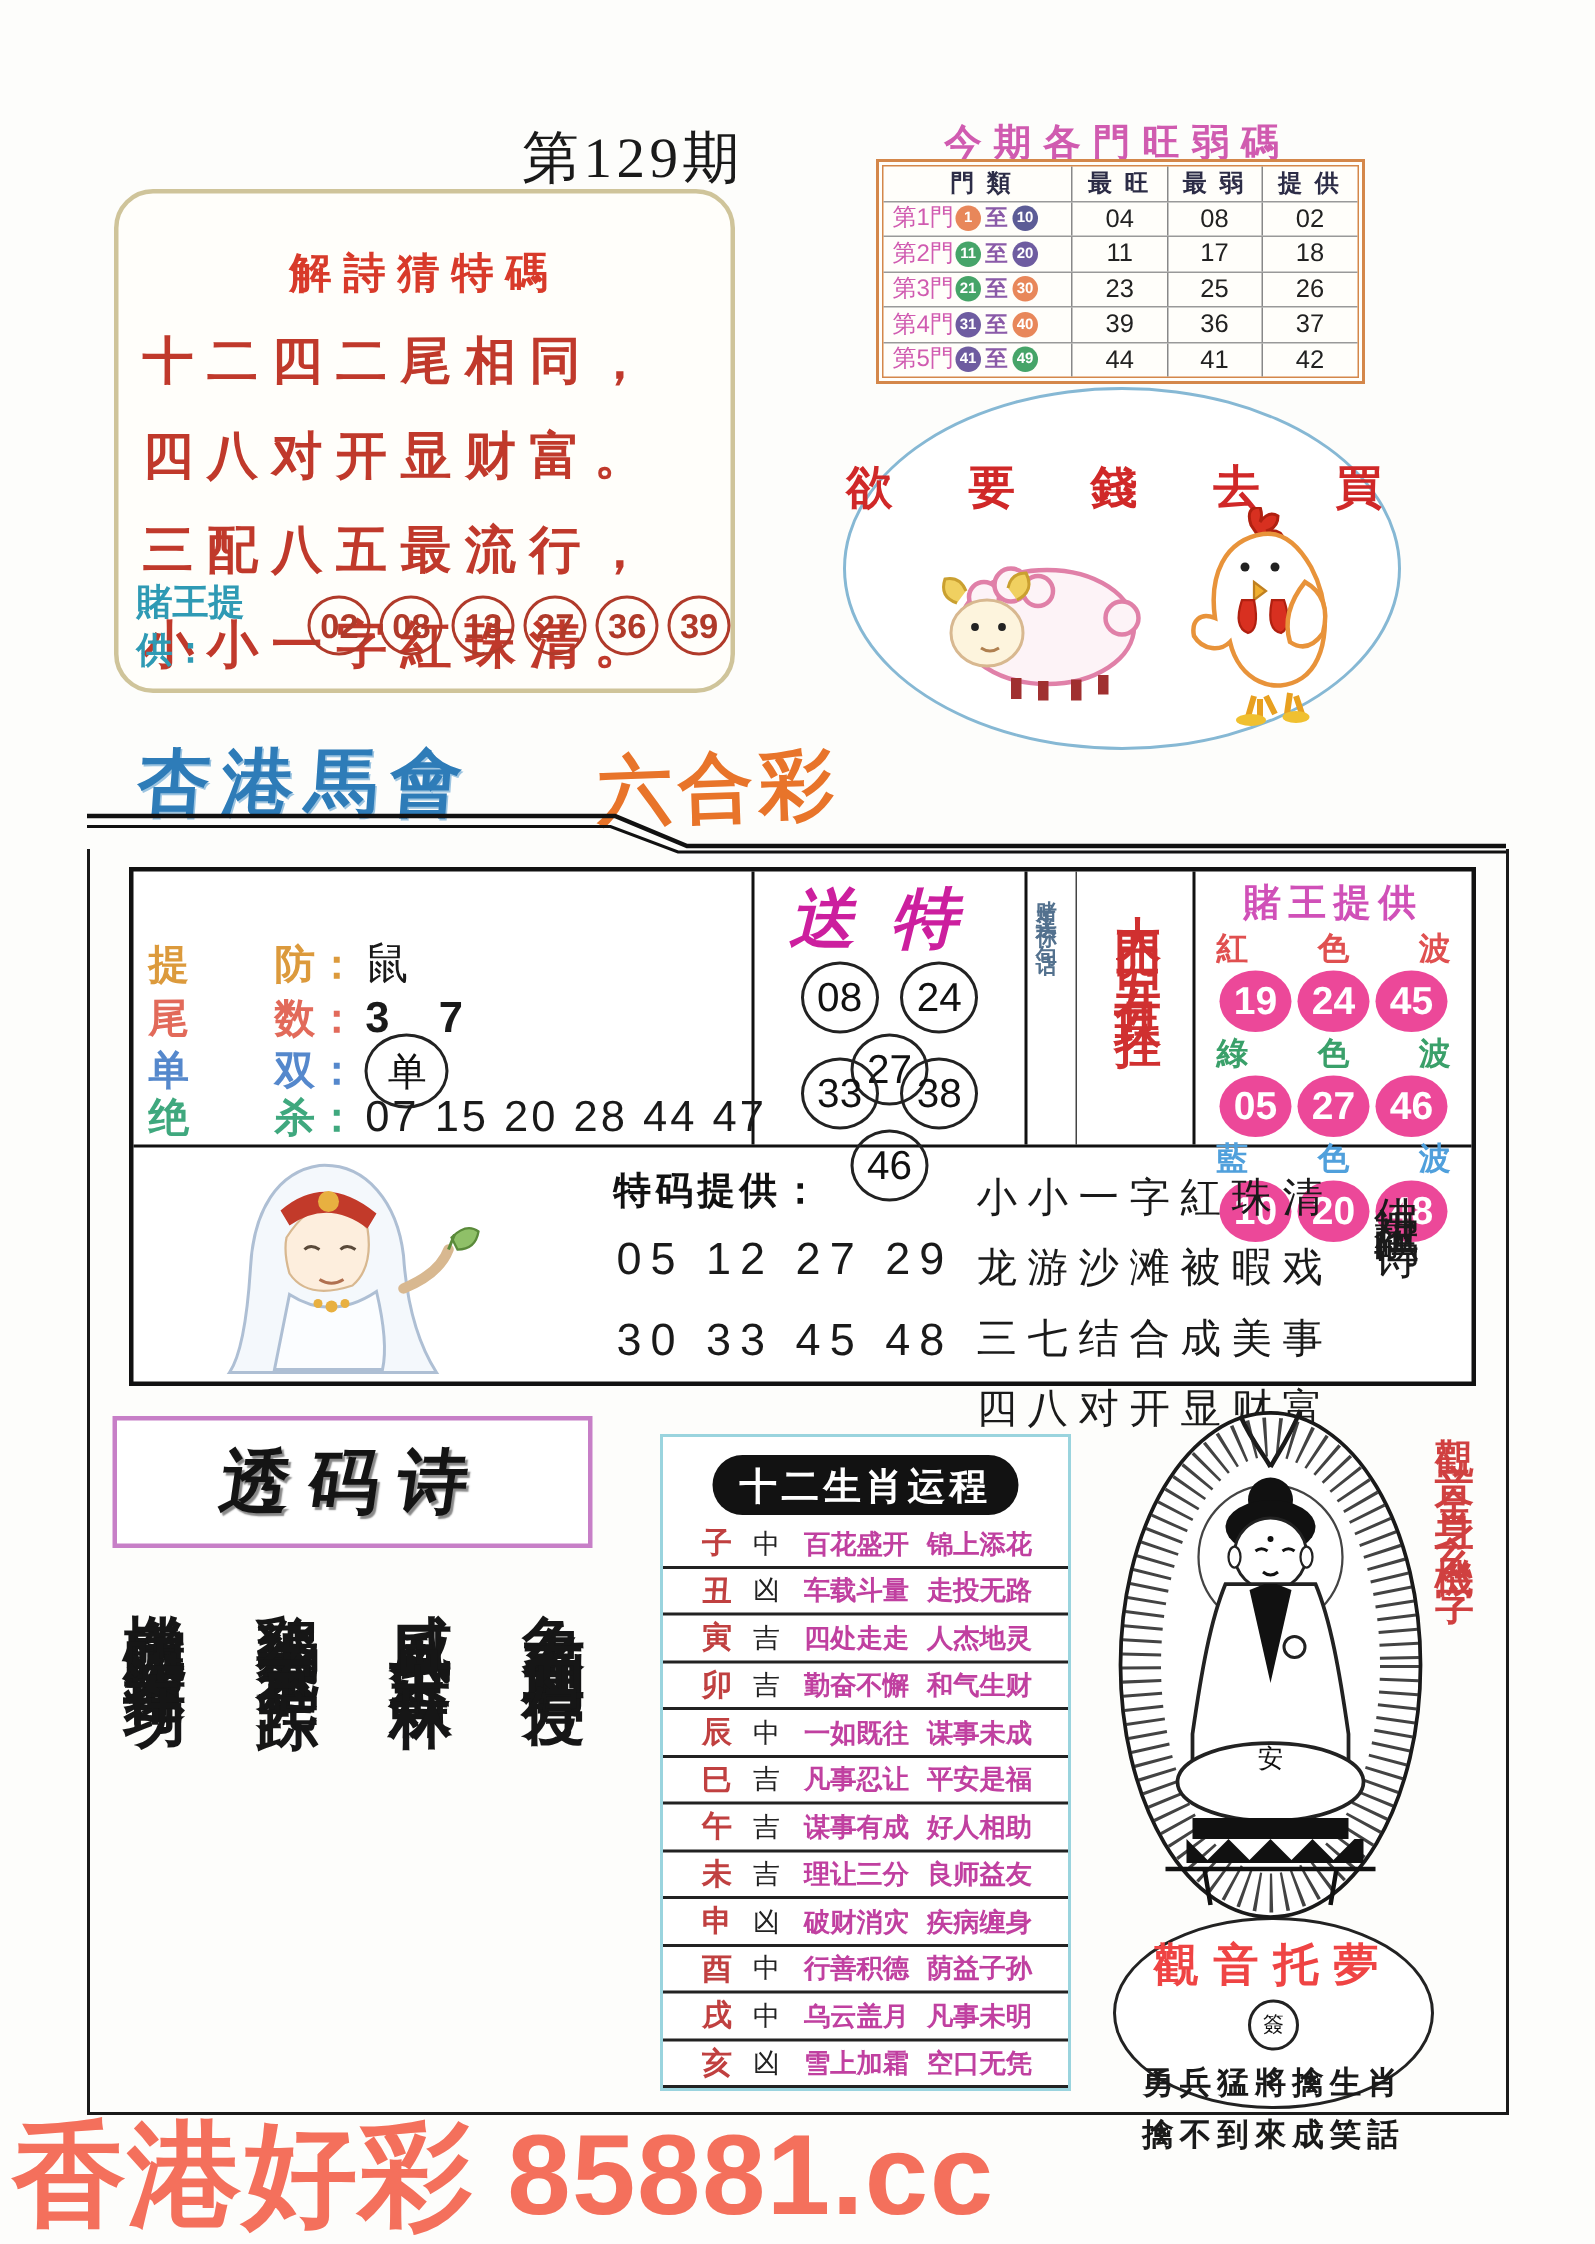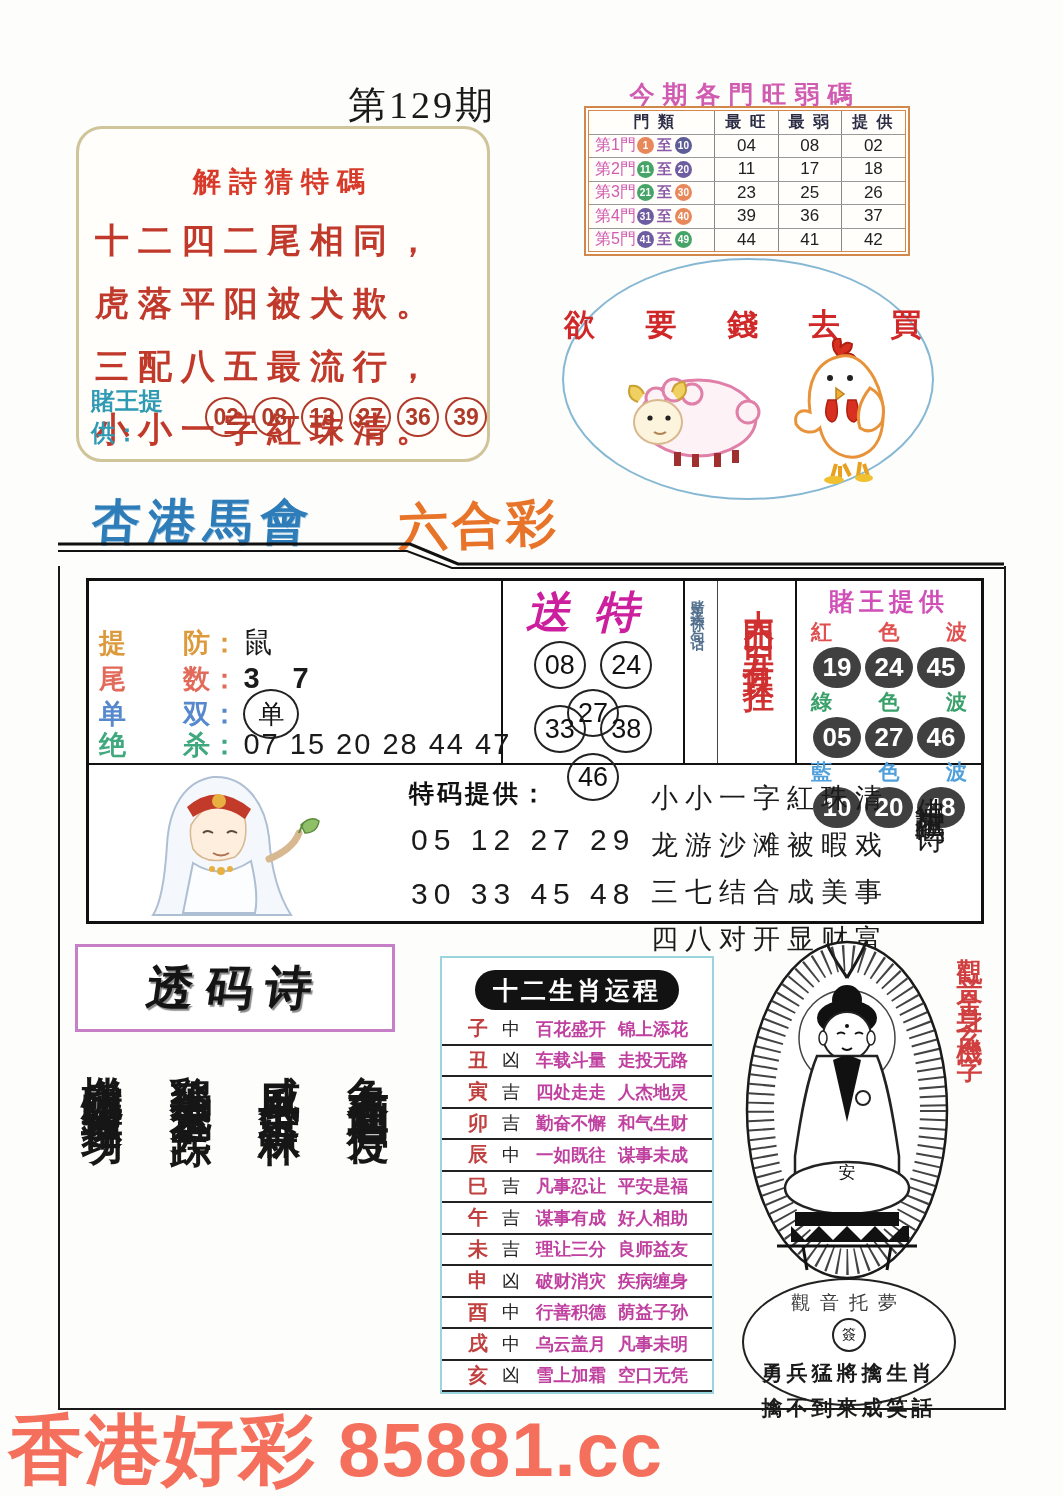--- a/index.html
+++ b/index.html
@@ -61,21 +61,21 @@
   .st-ball{display:inline-flex;align-items:center;justify-content:center;width:48px;height:44px;
            border:2px solid #222;border-radius:50%;font-size:27px;color:#111;margin:0 5px;}
   .vtext{writing-mode:vertical-rl;text-orientation:upright;}
   .phrase-small{color:#53718e;font-size:14px;font-weight:bold;letter-spacing:6px;}
   .phrase-main{color:#d03030;font-size:31px;font-weight:bold;letter-spacing:12px;font-family:"Liberation Serif",serif;}
   .waves-title{color:#d050b8;font-size:25px;font-weight:bold;letter-spacing:5px;text-align:center;
                font-family:"Liberation Serif",serif;}
   .wave-label{display:flex;justify-content:space-between;padding:0 14px;font-size:21px;font-weight:bold;
               font-family:"Liberation Serif",serif;}
   .wave-balls{display:flex;justify-content:center;margin-top:1px;}
-  .w-ball{display:inline-flex;align-items:center;justify-content:center;width:48px;height:41px;background:#404040;
+  .w-ball{display:inline-flex;align-items:center;justify-content:center;width:48px;height:41px;background:#ec4899;
           border-radius:50%;color:#fff;font-size:26px;font-weight:bold;margin:0 2px;}
   .tema-label{font-size:25px;font-weight:bold;font-family:"Liberation Serif",serif;letter-spacing:3px;}
   .tema-nums{font-size:30px;letter-spacing:6px;color:#1a1a1a;}
   .bpoem-line{font-size:27px;font-family:"Liberation Serif",serif;letter-spacing:7px;color:#1a1a1a;
               margin-top:11px;white-space:nowrap;}
   .bpoem-title{font-size:30px;font-family:"Liberation Serif",serif;color:#1a1a1a;letter-spacing:10px;}
 
   
   .bigrect{border-left:2px solid #1a1a1a;border-right:2px solid #1a1a1a;border-bottom:2px solid #1a1a1a;}
 
@@ -93,40 +93,40 @@
          letter-spacing:3px;font-family:"Liberation Serif",serif;}
   .zrow{height:29.5px;display:flex;align-items:center;border-bottom:2px solid #222;padding-left:26px;}
   .zz{color:#c04040;font-size:20px;font-weight:bold;width:34px;font-family:"Liberation Serif",serif;}
   .zl{color:#222;font-size:18px;width:34px;}
   .zt{color:#c040a0;font-size:17.5px;font-weight:bold;margin-right:12px;white-space:nowrap;
       font-family:"Liberation Serif",serif;}
 
   .guanyin-vlabel{writing-mode:vertical-rl;text-orientation:upright;color:#d04040;font-size:26px;
                   font-weight:bold;letter-spacing:16px;font-family:"Liberation Serif",serif;}
   .dream-oval{border:2px solid #222;border-radius:50%;background:#fff;text-align:center;}
-  .dream-title{color:#404040;font-size:19px;font-weight:normal;letter-spacing:10px;margin-top:10px;
+  .dream-title{color:#ef4444;font-size:30px;font-weight:bold;letter-spacing:10px;margin-top:10px;
                font-family:"Liberation Serif",serif;white-space:nowrap;}
   .dream-stamp{display:inline-flex;align-items:center;justify-content:center;width:30px;height:30px;
                border:2px solid #222;border-radius:50%;font-size:14px;margin-top:2px;font-family:"Liberation Serif",serif;}
   .dream-line{font-size:21px;font-weight:bold;color:#1a1a1a;letter-spacing:4px;margin-top:7px;
               font-family:"Liberation Serif",serif;white-space:nowrap;}
 
   .footer-site{color:#f4705c;font-size:76px;font-weight:bold;letter-spacing:1px;white-space:nowrap;}
 </style>
 </head>
 <body>
 
 <div class="page">
 
   <div class="abs issue" style="left:348px;top:80px;">第129期</div>
 
   <div class="abs poem-box" style="left:76px;top:126px;width:408px;height:330px;">
     <div class="poem-title">解詩猜特碼</div>
     <div class="poem-line">十二四二尾相同，</div>
-    <div class="poem-line">虎落平阳被犬欺。</div>
+    <div class="poem-line">四八对开显财富。</div>
     <div class="poem-line">三配八五最流行，</div>
     <div class="poem-line">小小一字紅珠清。</div>
     <div class="poem-provider">
       <span class="pp-label">賭王提供：</span>
       <span class="pp-num">02</span>
       <span class="pp-num">08</span>
       <span class="pp-num">13</span>
       <span class="pp-num">27</span>
       <span class="pp-num">36</span>
       <span class="pp-num">39</span>

